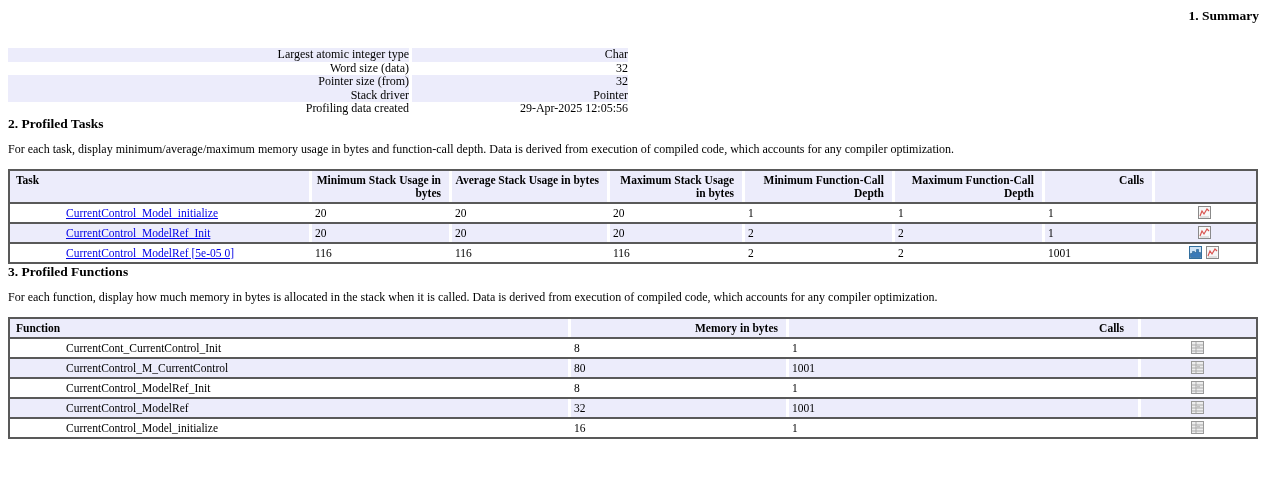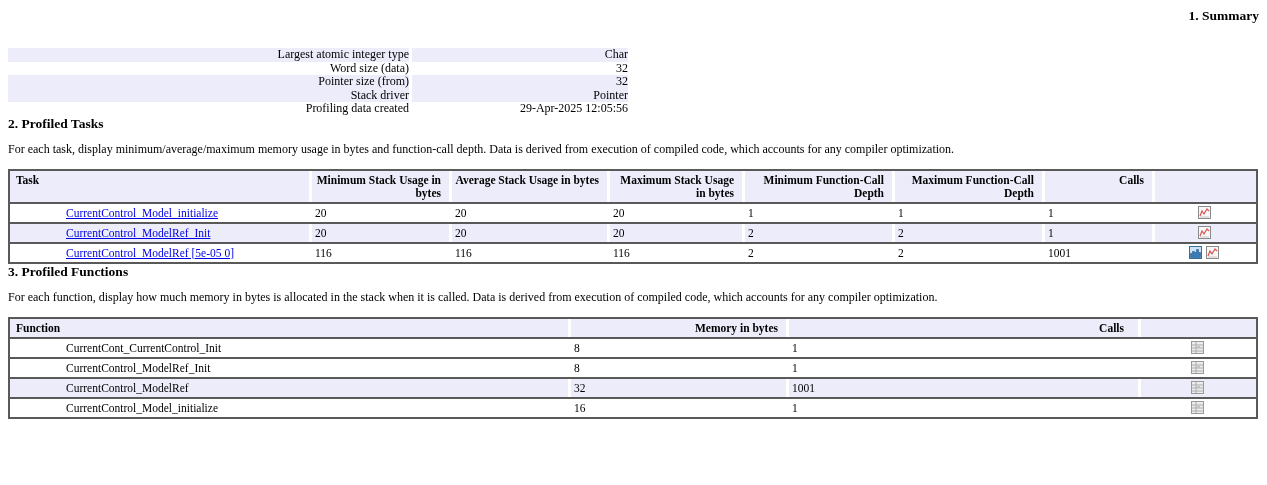--- a/index.html
+++ b/index.html
@@ -191,20 +191,35 @@
         <svg width="13" height="13" viewBox="0 0 13 13">
             <rect x="0.5" y="0.5" width="12" height="12" fill="#ededed" stroke="#9a9a9a"></rect>
             <line x1="1" y1="4" x2="12" y2="4" stroke="#ababab"></line>
             <line x1="1" y1="7" x2="12" y2="7" stroke="#ababab"></line>
             <line x1="1" y1="10" x2="12" y2="10" stroke="#ababab"></line>
             <line x1="5" y1="1" x2="5" y2="12" stroke="#ababab"></line>
             <rect x="6" y="5" width="3" height="2" fill="#c3c3c3"></rect>
           </svg>
       </td>
     </tr>
+    <tr class="alt">
+      <td class="name">CurrentControl_M_CurrentControl</td>
+      <td class="num">80</td>
+      <td class="num" style="padding-right:14px">1001</td>
+      <td class="icons">
+        <svg width="13" height="13" viewBox="0 0 13 13">
+            <rect x="0.5" y="0.5" width="12" height="12" fill="#ededed" stroke="#9a9a9a"></rect>
+            <line x1="1" y1="4" x2="12" y2="4" stroke="#ababab"></line>
+            <line x1="1" y1="7" x2="12" y2="7" stroke="#ababab"></line>
+            <line x1="1" y1="10" x2="12" y2="10" stroke="#ababab"></line>
+            <line x1="5" y1="1" x2="5" y2="12" stroke="#ababab"></line>
+            <rect x="6" y="5" width="3" height="2" fill="#c3c3c3"></rect>
+          </svg>
+      </td>
+    </tr>
     <tr>
       <td class="name">CurrentControl_ModelRef_Init</td>
       <td class="num">8</td>
       <td class="num" style="padding-right:14px">1</td>
       <td class="icons">
         <svg width="13" height="13" viewBox="0 0 13 13">
             <rect x="0.5" y="0.5" width="12" height="12" fill="#ededed" stroke="#9a9a9a"></rect>
             <line x1="1" y1="4" x2="12" y2="4" stroke="#ababab"></line>
             <line x1="1" y1="7" x2="12" y2="7" stroke="#ababab"></line>
             <line x1="1" y1="10" x2="12" y2="10" stroke="#ababab"></line>

